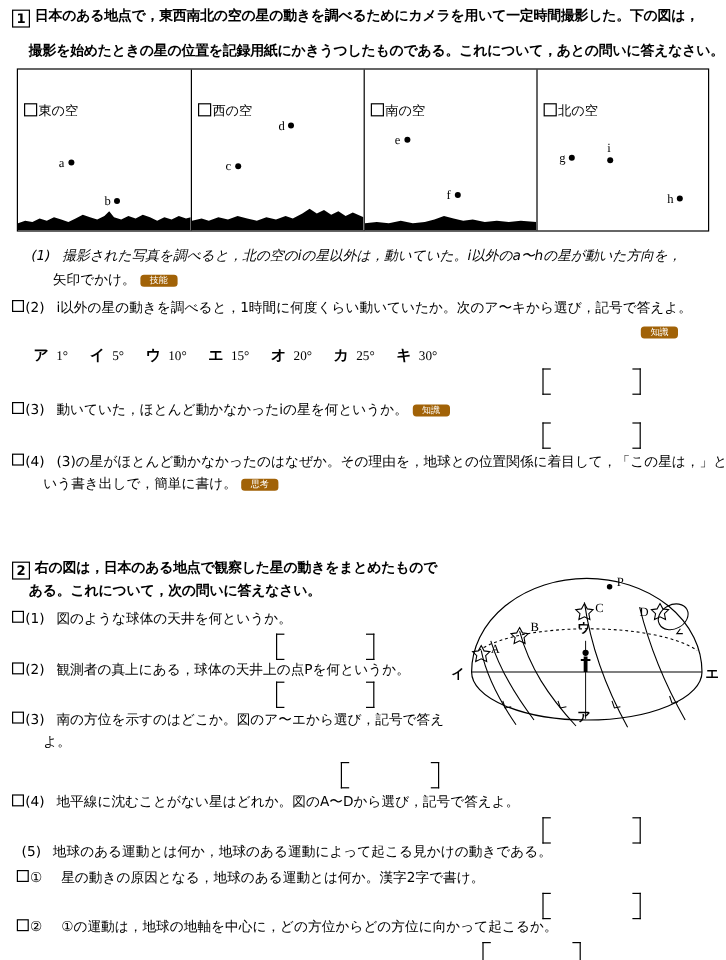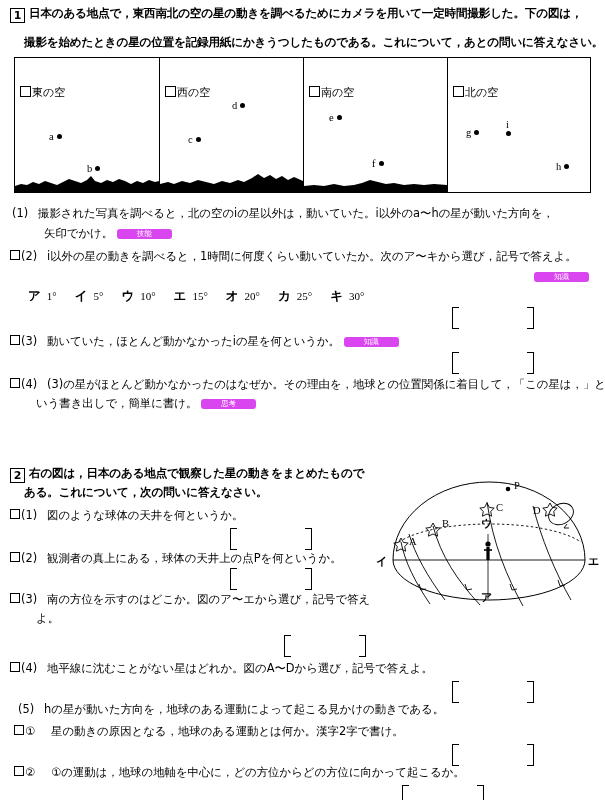--- a/index.html
+++ b/index.html
@@ -121,26 +121,26 @@
     position: absolute;
     white-space: nowrap;
     font-size: 11.4px;
     font-family: "DejaVu Sans", "Liberation Sans", sans-serif;
   }
   .qlabel { display: inline-block; width: 26px; }
 
   
   .badge {
     display: inline-block;
-    background: #d946ef;
+    background: #a16207;
     color: #fff;
     border-radius: 3px;
     font-size: 7.5px;
     line-height: 10px;
-    padding: 0 20px;
+    padding: 0 8px;
     vertical-align: 1px;
     font-family: "DejaVu Sans", "Liberation Sans", sans-serif;
     letter-spacing: 0px;
   }
 
   
   .ansbox {
     position: absolute;
     height: 20px;
   }
@@ -246,21 +246,21 @@
     <div class="sky-sep" style="left:432px;"></div>
 
     <div class="sky-panel" style="left:433px; width:142px;">
       <div class="panel-label"><span class="box"></span><span>北の空</span></div>
       <div class="star" style="left:18px; top:69px;"><span>g</span><span class="dot"></span></div>
       <div class="star below" style="left:58px; top:61px;"><span>i</span><span class="dot"></span></div>
       <div class="star" style="left:108px; top:103px;"><span>h</span><span class="dot"></span></div>
     </div>
   </div>
 
-  <div class="qline" style="left:12px; top:206px;">
+  <div class="qline" style="left:26px; top:206px;font-style:italic;">
     <span class="qlabel">(1)</span><span>撮影された写真を調べると，北の空のiの星以外は，動いていた。i以外のa〜hの星が動いた方向を，</span>
   </div>
   <div class="qline" style="left:44px; top:226px;">
     <span>矢印でかけ。</span>
     <span class="badge">技能</span>
   </div>
 
   <div class="qline" style="left:10px; top:249px;">
     <span class="chk"></span><span class="qlabel">(2)</span><span>i以外の星の動きを調べると，1時間に何度くらい動いていたか。次のア〜キから選び，記号で答えよ。</span>
   </div>
@@ -375,21 +375,21 @@
     <span>よ。</span>
   </div>
   <div class="ansbox" style="left:284px; top:635px; width:82px;"></div>
 
   <div class="qline" style="left:10px; top:661px;">
     <span class="chk"></span><span class="qlabel">(4)</span><span>地平線に沈むことがない星はどれか。図のA〜Dから選び，記号で答えよ。</span>
   </div>
   <div class="ansbox" style="left:452px; top:681px; width:82px;"></div>
 
   <div class="qline" style="left:18px; top:702px;">
-    <span class="qlabel">(5)</span><span>hの星が動いた方向を，地球のある運動によって起こる見かけの動きである。</span>
+    <span class="qlabel">(5)</span><span>地球のある運動とは何か，地球のある運動によって起こる見かけの動きである。</span>
   </div>
 
   <div class="qline" style="left:14px; top:724px;">
     <span class="chk"></span><span class="qlabel">①</span><span>星の動きの原因となる，地球のある運動とは何か。漢字2字で書け。</span>
   </div>
   <div class="ansbox" style="left:452px; top:744px; width:82px;"></div>
 
   <div class="qline" style="left:14px; top:765px;">
     <span class="chk"></span><span class="qlabel">②</span><span>①の運動は，地球の地軸を中心に，どの方位からどの方位に向かって起こるか。</span>
   </div>

